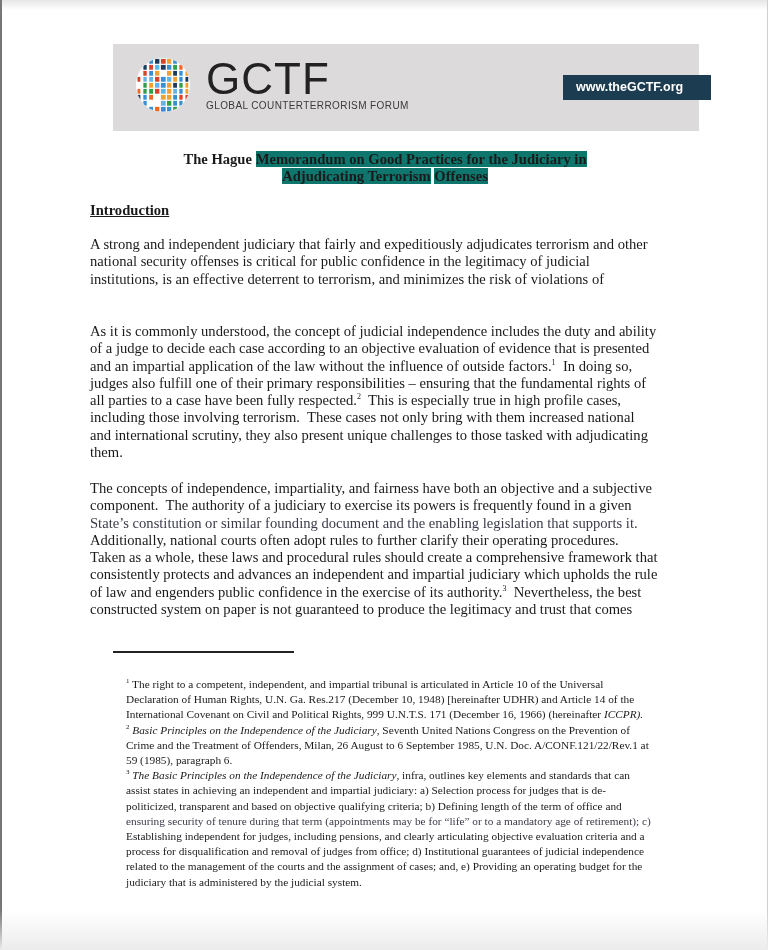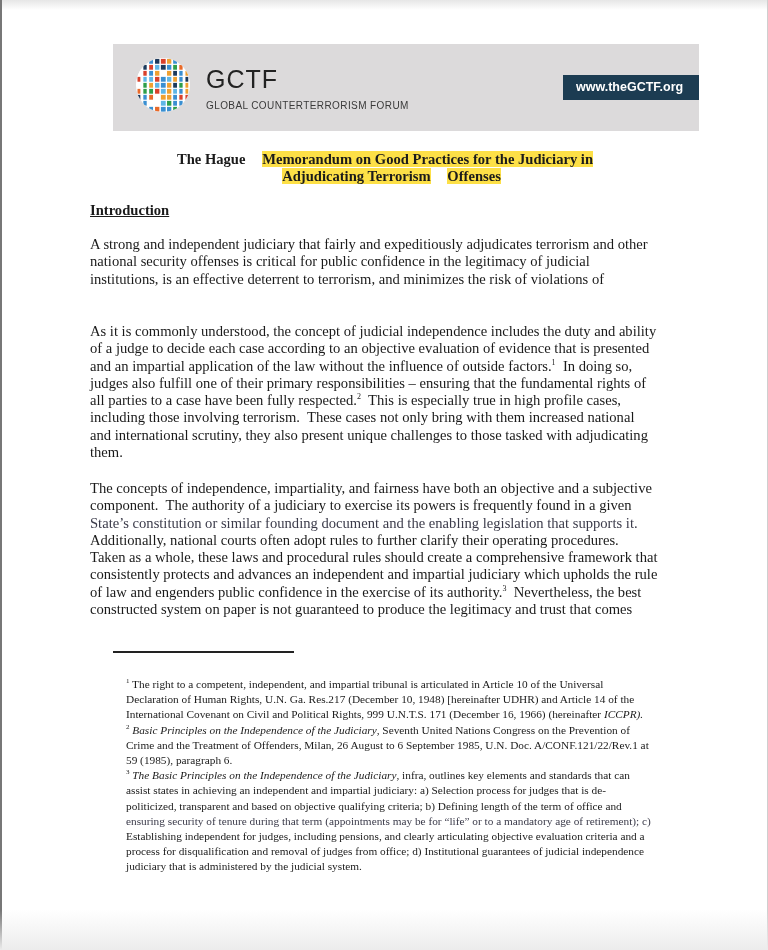--- a/index.html
+++ b/index.html
@@ -31,39 +31,39 @@
     background: #dcdadb;
   }
   .globe {
     position: absolute; left: 21px; top: 12px; width: 58px; height: 58px;
   }
   .brand {
     position: absolute; left: 93px; top: 17px;
     font-family: "Liberation Sans", "DejaVu Sans", sans-serif;
   }
   .brand-name {
-    font-size: 25px; line-height: 36px; color: #222; letter-spacing: 1px; font-weight: normal;
+    font-size: 44px; line-height: 36px; color: #222; letter-spacing: 1px; font-weight: normal;
   }
   .brand-sub {
     font-size: 10px; color: #3a3a3a; letter-spacing: 0.4px; margin-top: 3px;
   }
   .url-box {
-    position: absolute; left: 450px; top: 31px; width: 136px; height: 25px;
+    position: absolute; left: 450px; top: 31px; width: 148px; height: 25px;
     background: #1c3c52;
     color: #fff; font-family: "Liberation Sans", "DejaVu Sans", sans-serif;
     font-weight: bold; font-size: 12.5px; line-height: 25px;
     padding-left: 13px; box-sizing: border-box;
   }
 
   
   .doc-title {
     position: absolute; left: 90px; top: 151px; width: 590px; text-align: center;
     font-weight: bold; font-size: 14.6px; line-height: 17px; color: #1a1a1a;
   }
-  .hl { background: #fde047; margin-left: 13px; }
+  .hl { background: #0f766e; }
 
   
   .heading {
     position: absolute; left: 90px; top: 202px;
     font-weight: bold; font-size: 14.6px; text-decoration: underline;
   }
   .para {
     position: absolute; left: 90px; width: 600px;
     font-size: 14.6px; line-height: 17.3px; margin: 0;
   }
@@ -223,16 +223,17 @@
   <span class="line"><sup>2</sup><i> Basic Principles on the Independence of the Judiciary</i><span>, Seventh United Nations Congress on the Prevention of</span></span>
   <span class="line">Crime and the Treatment of Offenders, Milan, 26 August to 6 September 1985, U.N. Doc. A/CONF.121/22/Rev.1 at</span>
   <span class="line">59 (1985), paragraph 6.</span>
 
   <span class="line"><sup>3</sup><i> The Basic Principles on the Independence of the Judiciary</i><span>, infra, outlines key elements and standards that can</span></span>
   <span class="line">assist states in achieving an independent and impartial judiciary: a) Selection process for judges that is de-</span>
   <span class="line">politicized, transparent and based on objective qualifying criteria; b) Defining length of the term of office and</span>
   <span class="line" style="color:#3b3b4a">ensuring security of tenure during that term (appointments may be for “life” or to a mandatory age of retirement); c)</span>
   <span class="line">Establishing independent for judges, including pensions, and clearly articulating objective evaluation criteria and a</span>
   <span class="line">process for disqualification and removal of judges from office; d) Institutional guarantees of judicial independence</span>
+  <span class="line">related to the management of the courts and the assignment of cases; and, e) Providing an operating budget for the</span>
   <span class="line">judiciary that is administered by the judicial system.</span>
 </div>
 
 <div class="page-shadow-bottom"></div>
 
 </body></html>

